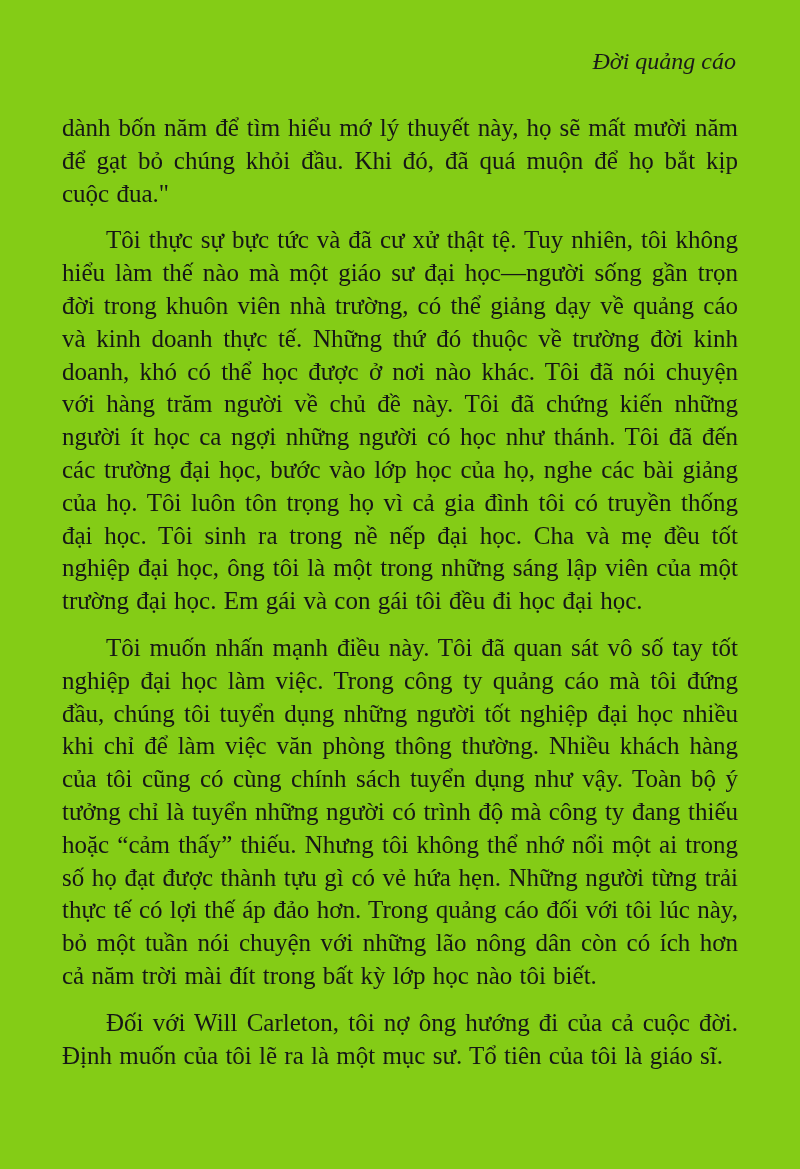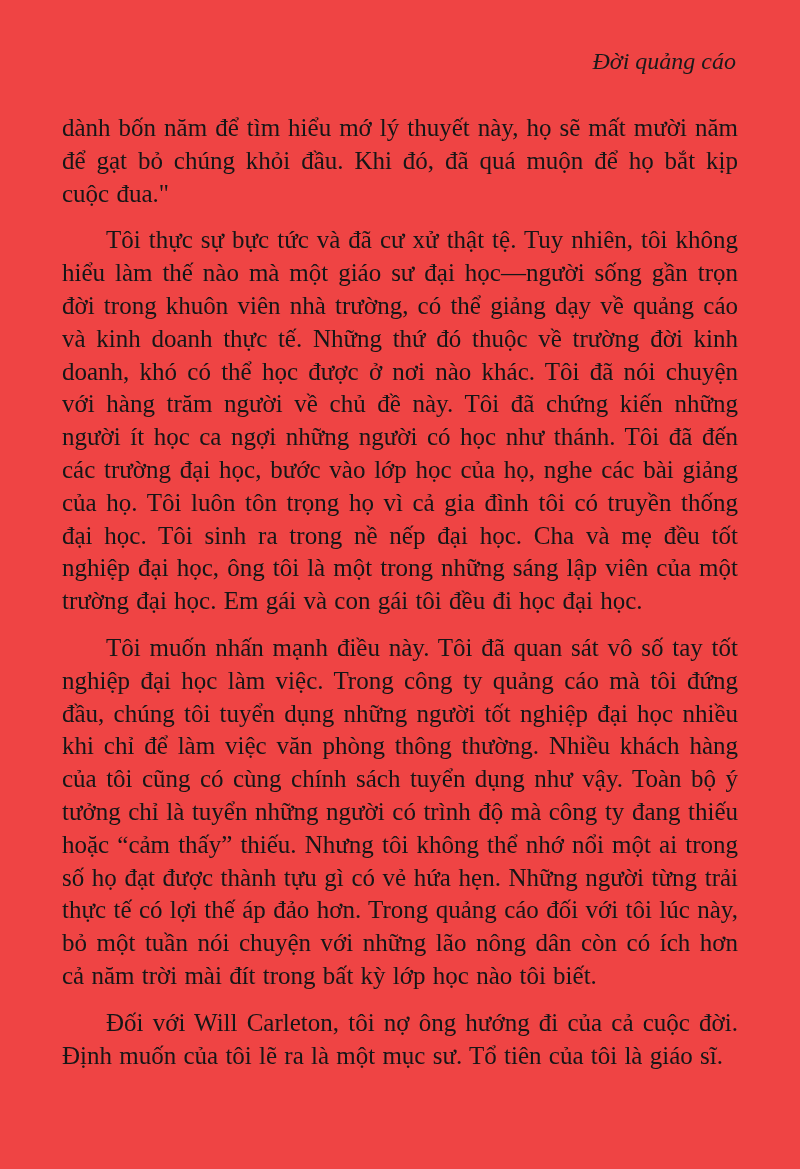--- a/index.html
+++ b/index.html
@@ -12,21 +12,21 @@
     height: 1169px;
     overflow: hidden;
     font-family: "Liberation Serif", "DejaVu Serif", serif;
     color: #161616;
   }
   .page {
     box-sizing: border-box;
     width: 800px;
     height: 1169px;
     padding: 46px 62px 0 62px;
-    background: #ef4444;
+    background: #84cc16;
   }
   .running-header {
     text-align: right;
     font-style: italic;
     font-size: 24px;
     line-height: 30px;
     margin: 0 2px 36px 0;
     color: #1a1a1a;
   }
   .body-text {

